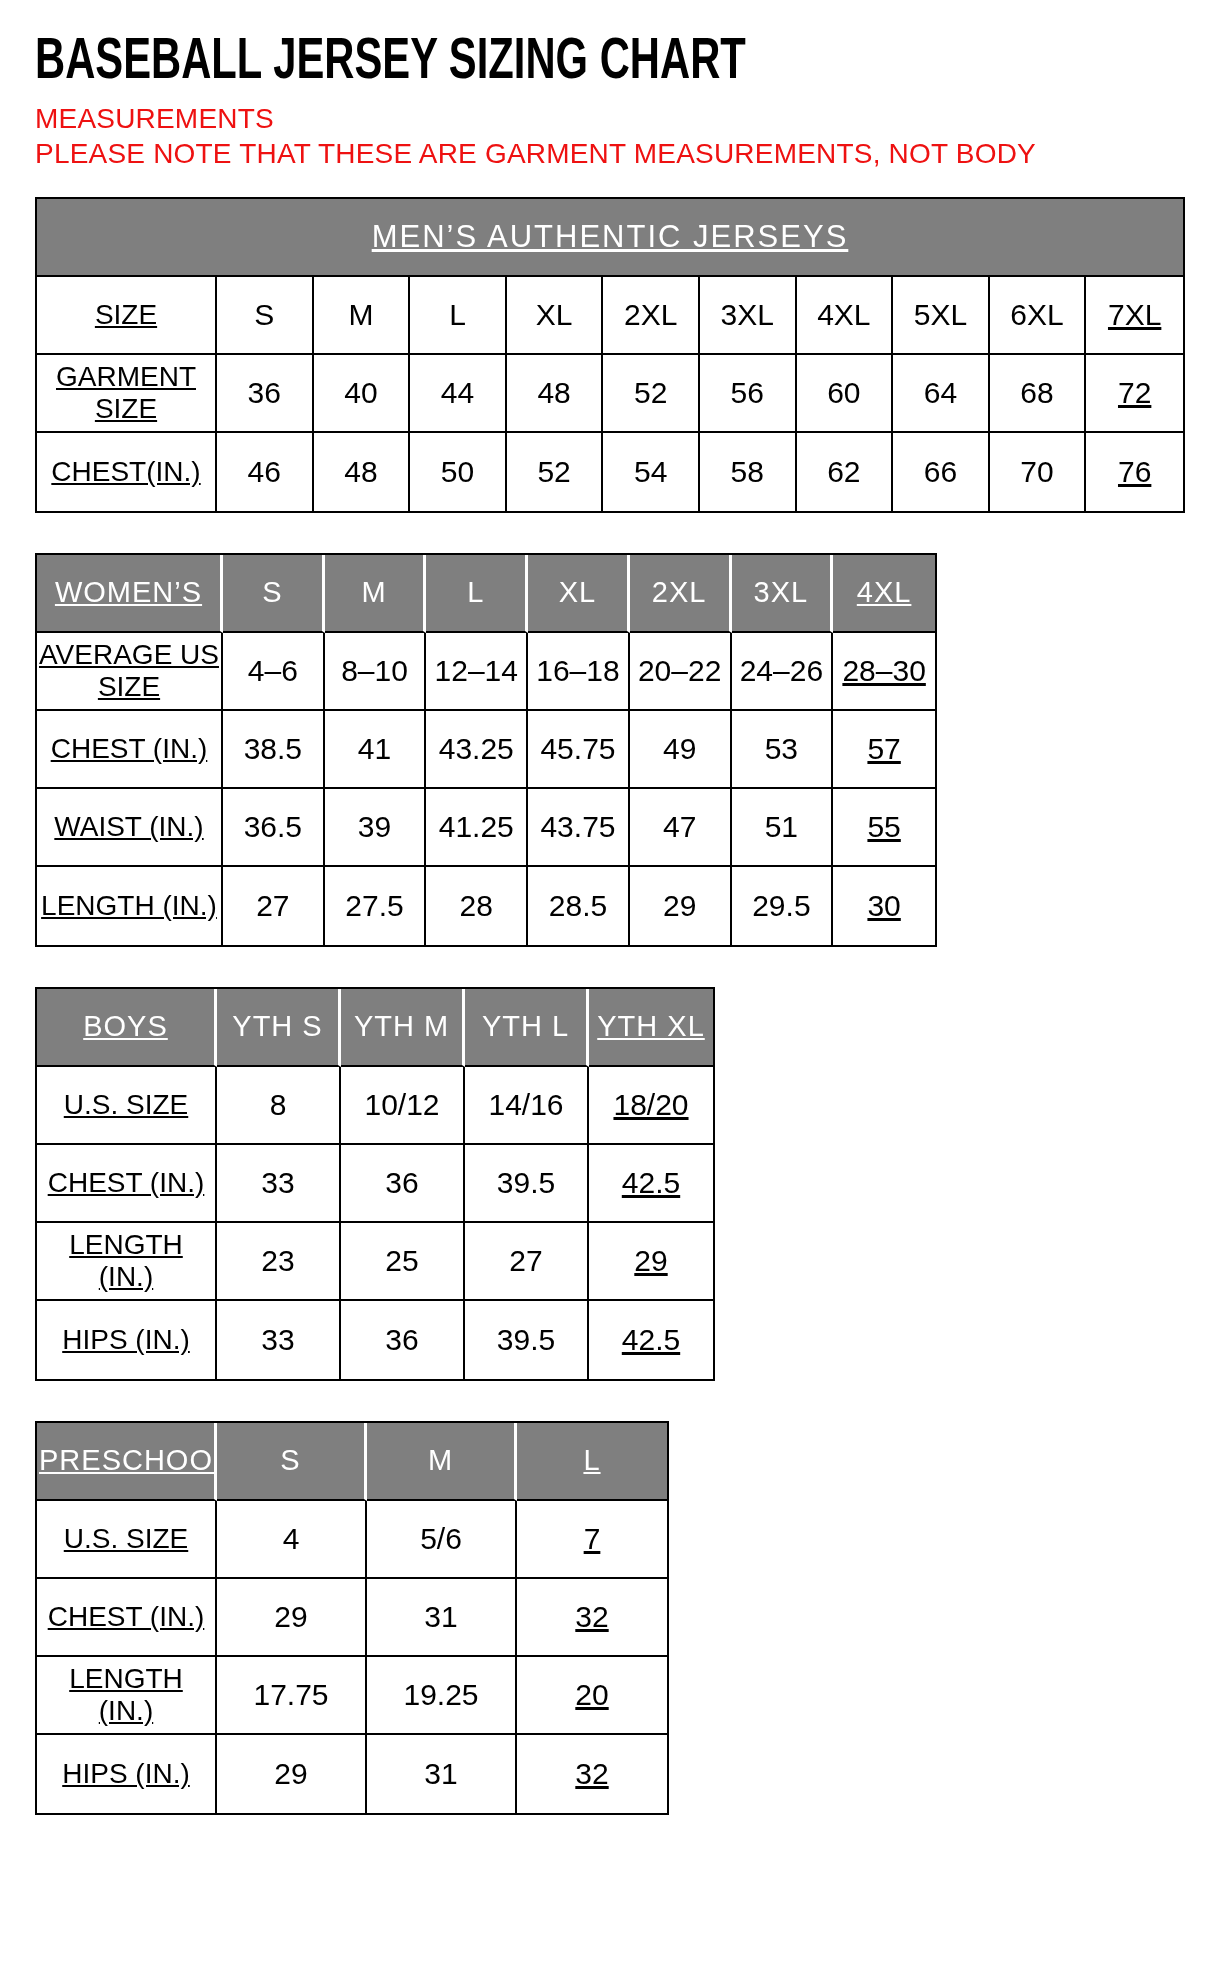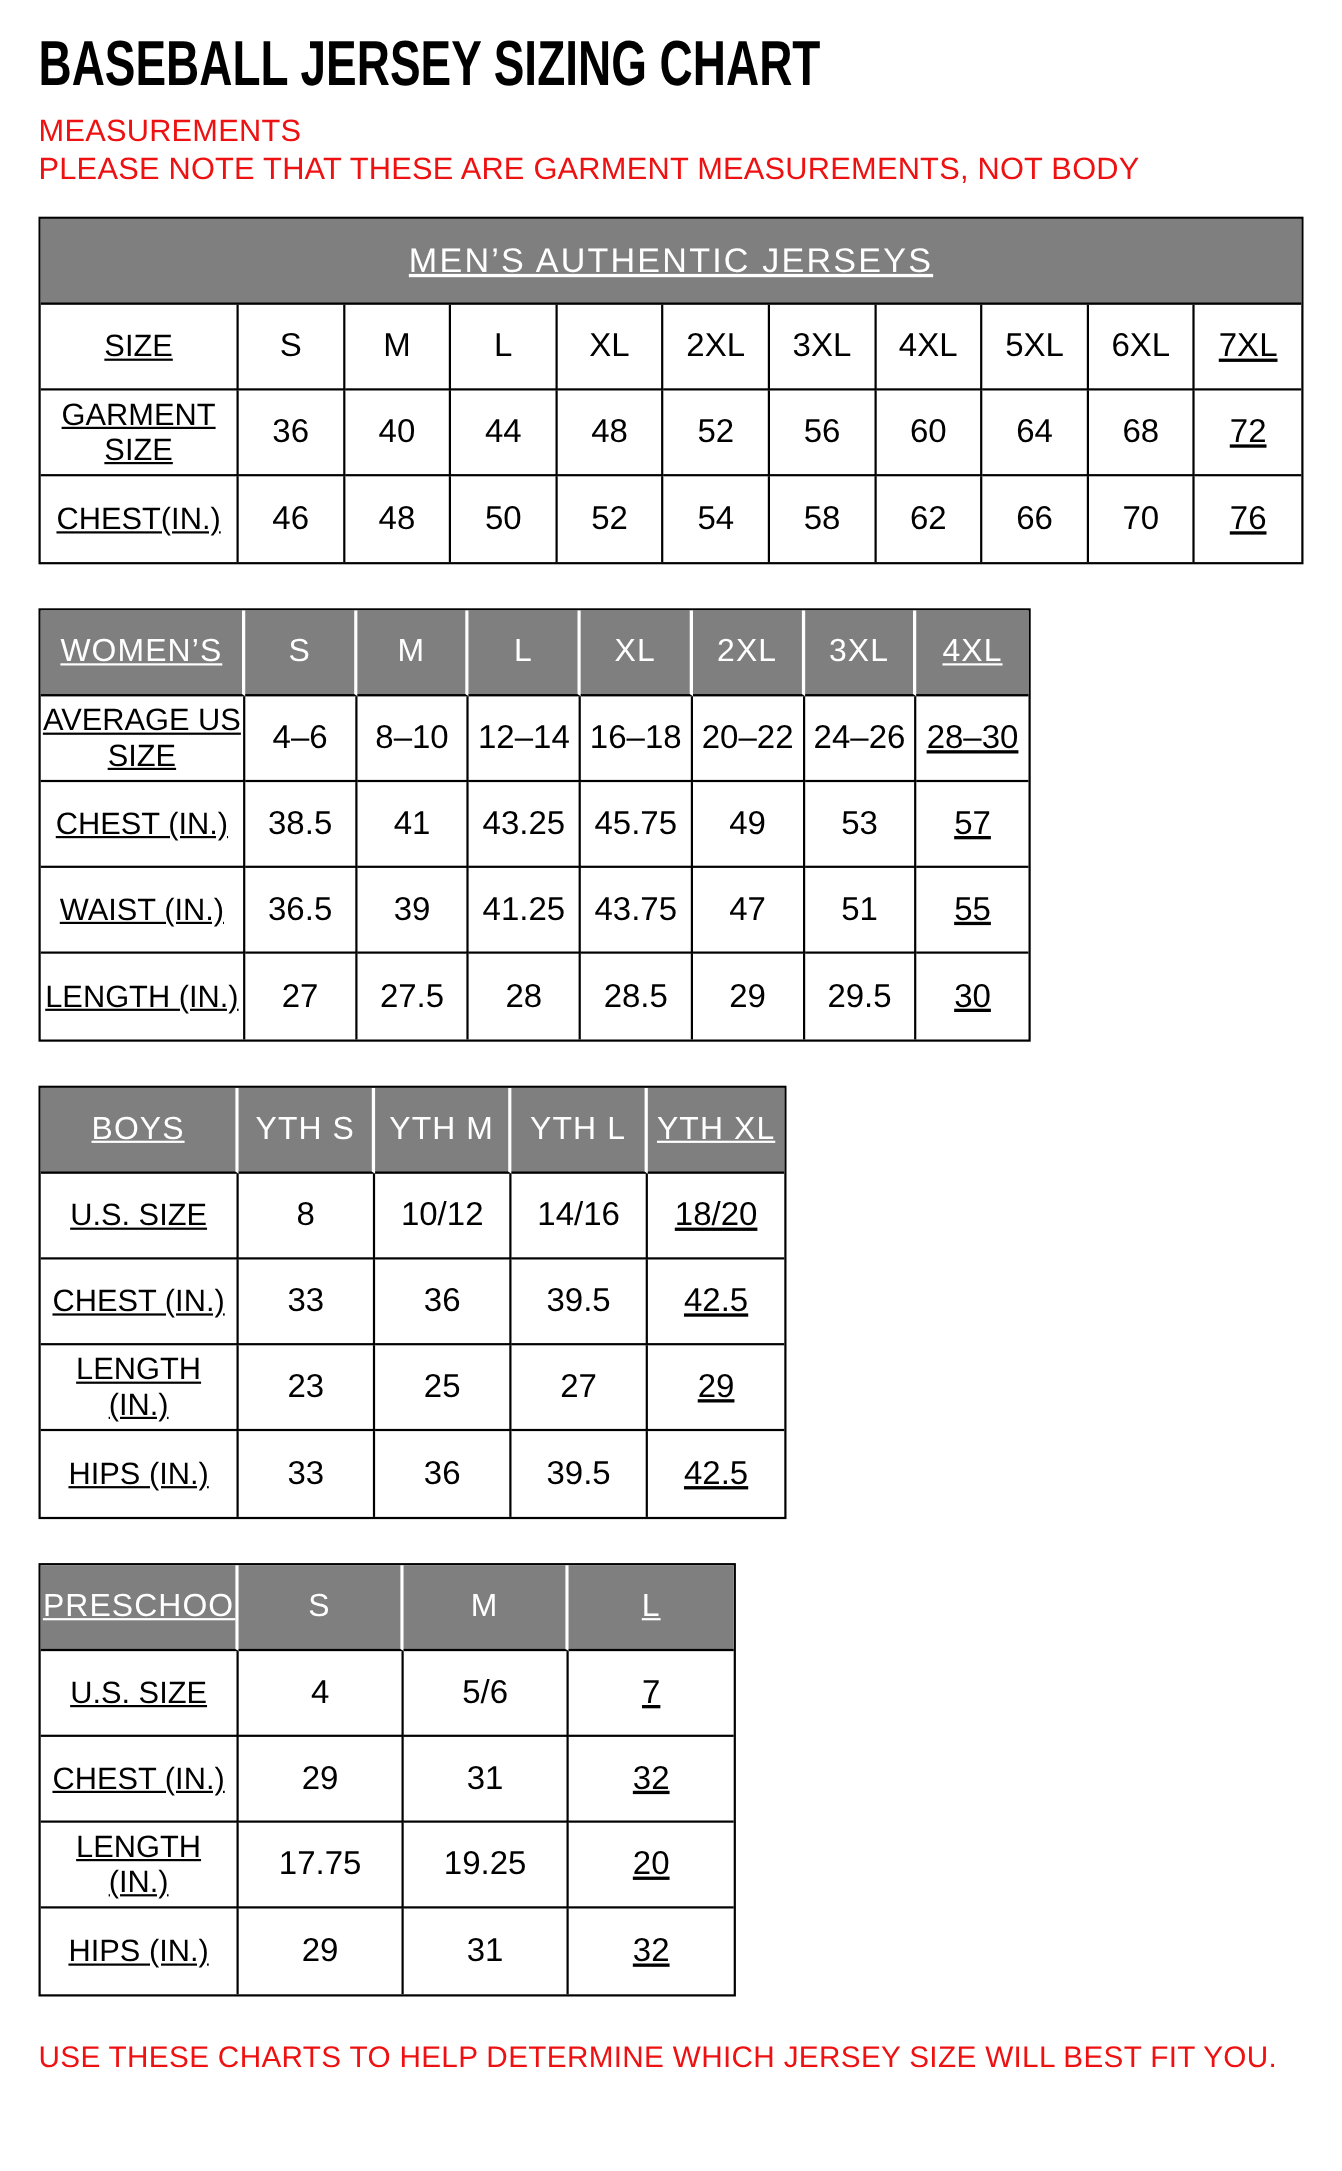--- a/index.html
+++ b/index.html
@@ -300,15 +300,14 @@
           <tr>
             <td class="label">HIPS (IN.)</td>
             <td>29</td>
             <td>31</td>
             <td>32</td>
           </tr>
         </tbody>
       </table>
     </section>
 
-  <p class="footer-note">USE THESE CHARTS TO HELP DETERMINE WHICH JERSEY SIZE WILL BEST FIT YOU.</p>
 
 </div>
 
 </body></html>

